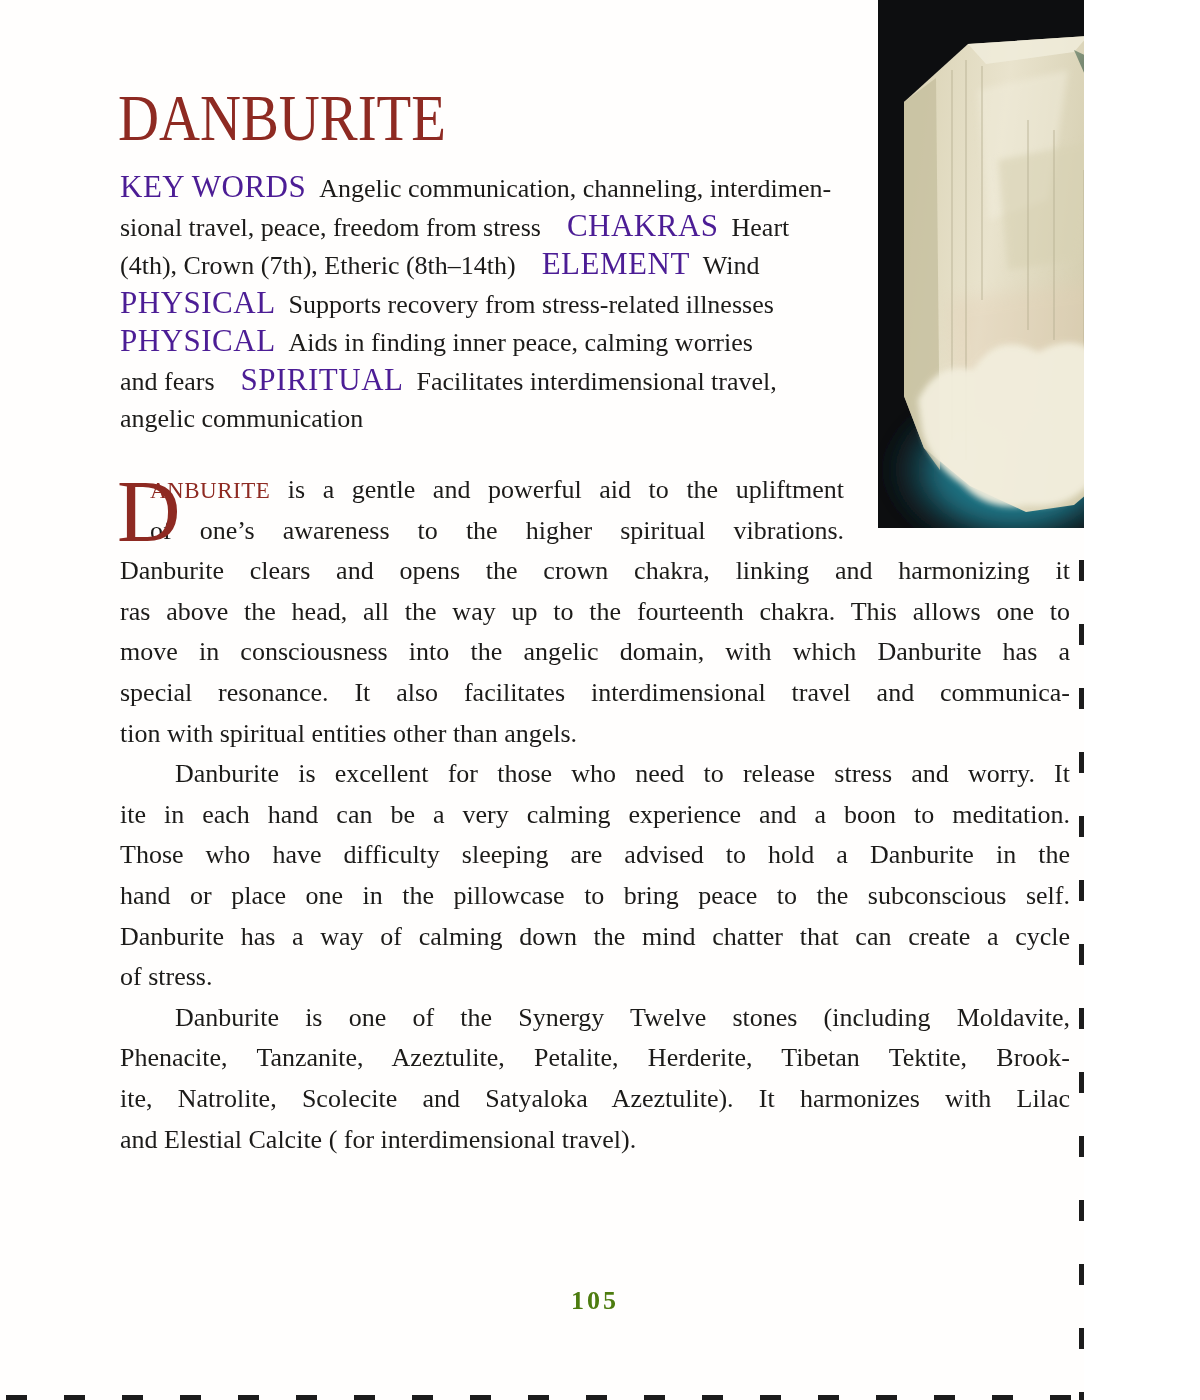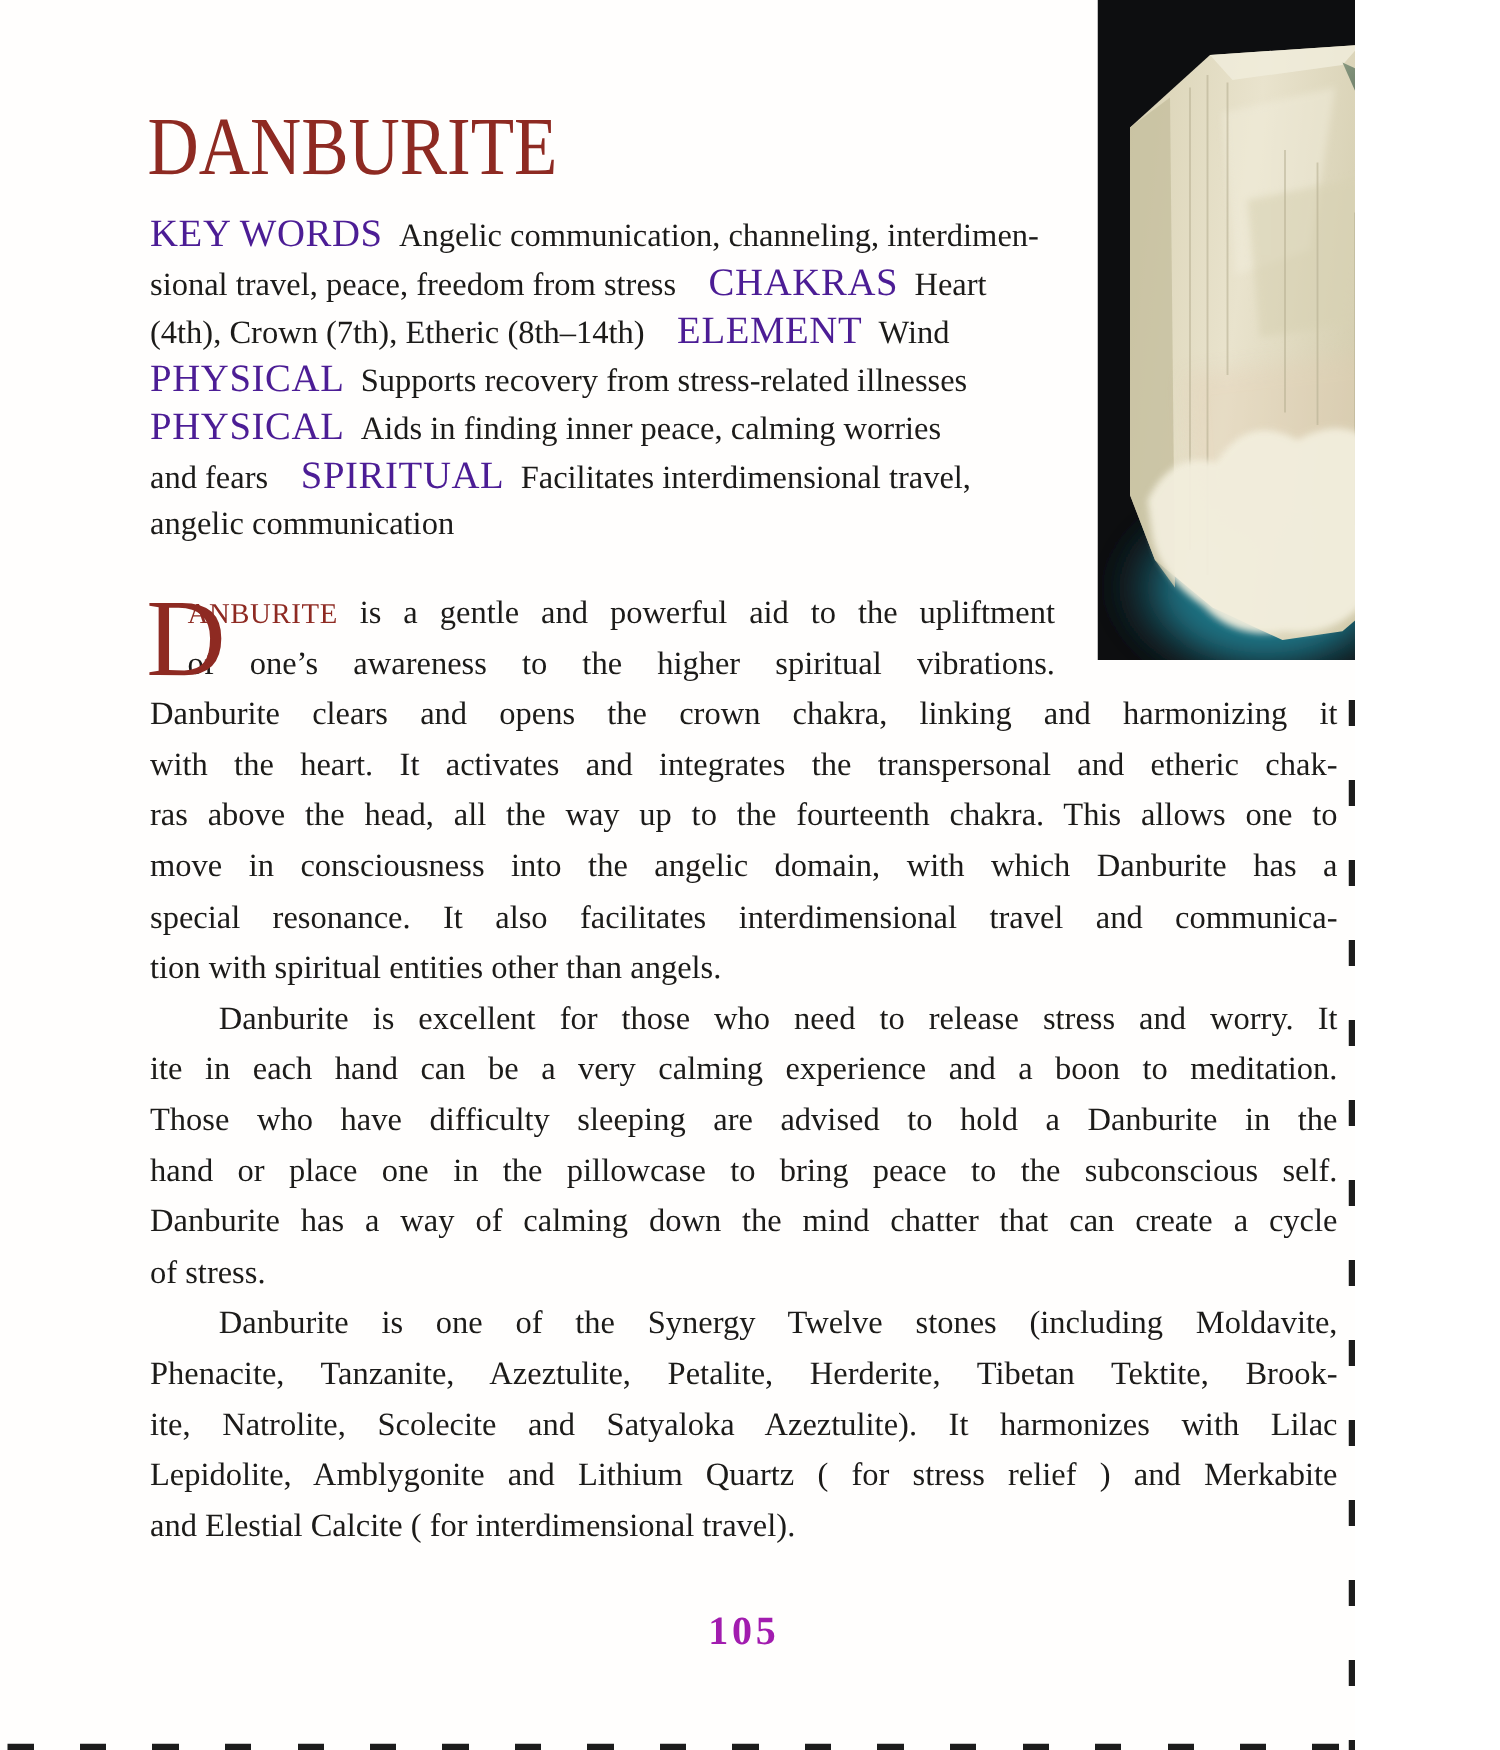--- a/index.html
+++ b/index.html
@@ -29,21 +29,21 @@
     font-size:26px; height:40.6px; line-height:40.6px; overflow:hidden;
     text-align:justify; text-align-last:justify;
   }
   .bline.dc { margin-left:30px; }
   .bline.short { margin-right:226px; }
   .bline.indent { text-indent:55px; }
   .bline.noj { text-align-last:left; }
   .redcaps { color:#8e2a22; font-size:23px; letter-spacing:0.5px; }
   .pagenum {
     position:absolute; left:120px; top:1286px; width:950px; text-align:center;
-    font-size:32px; font-weight:bold; letter-spacing:3px; color:#a21caf;
+    font-size:26px; font-weight:bold; letter-spacing:3px; color:#4d7c0f;
   }
   .edge-right {
     position:absolute; right:0; top:560px; bottom:0; width:5px;
     background:repeating-linear-gradient(to bottom,#1c1c1c 0 21px,transparent 21px 64px);
   }
   .edge-bottom {
     position:absolute; left:6px; right:0; bottom:0; height:5px;
     background:repeating-linear-gradient(to right,#1c1c1c 0 21px,transparent 21px 58px);
   }
 </style>
@@ -112,35 +112,33 @@
       <div class="kw-line"><span class="kw-label">PHYSICAL</span><span>Aids in finding inner peace, calming worries</span></div>
       <div class="kw-line"><span>and fears</span><span class="kw-label">SPIRITUAL</span><span>Facilitates interdimensional travel,</span></div>
       <div class="kw-line"><span>angelic communication</span></div>
     </div>
 
   <div class="bodytext" id="bodytext">
     <span class="dropcap">D</span>
   <div class="bline dc short"><span class="redcaps">ANBURITE</span><span> is a gentle and powerful aid to the upliftment</span></div>
       <div class="bline dc short"><span>of one’s awareness to the higher spiritual vibrations.</span></div>
       <div class="bline"><span>Danburite clears and opens the crown chakra, linking and harmonizing it</span></div>
-      <div class="bline"><span>with the heart. It activates and integrates the transpersonal and etheric chak-</span></div>
       <div class="bline"><span>ras above the head, all the way up to the fourteenth chakra. This allows one to</span></div>
       <div class="bline"><span>move in consciousness into the angelic domain, with which Danburite has a</span></div>
       <div class="bline"><span>special resonance. It also facilitates interdimensional travel and communica-</span></div>
       <div class="bline noj"><span>tion with spiritual entities other than angels.</span></div>
       <div class="bline indent"><span>Danburite is excellent for those who need to release stress and worry. It</span></div>
       <div class="bline"><span>ite in each hand can be a very calming experience and a boon to meditation.</span></div>
       <div class="bline"><span>Those who have difficulty sleeping are advised to hold a Danburite in the</span></div>
       <div class="bline"><span>hand or place one in the pillowcase to bring peace to the subconscious self.</span></div>
       <div class="bline"><span>Danburite has a way of calming down the mind chatter that can create a cycle</span></div>
       <div class="bline noj"><span>of stress.</span></div>
       <div class="bline indent"><span>Danburite is one of the Synergy Twelve stones (including Moldavite,</span></div>
       <div class="bline"><span>Phenacite, Tanzanite, Azeztulite, Petalite, Herderite, Tibetan Tektite, Brook-</span></div>
       <div class="bline"><span>ite, Natrolite, Scolecite and Satyaloka Azeztulite). It harmonizes with Lilac</span></div>
-      <div class="bline"><span>Lepidolite, Amblygonite and Lithium Quartz ( for stress relief ) and Merkabite</span></div>
       <div class="bline noj"><span>and Elestial Calcite ( for interdimensional travel).</span></div>
     </div>
 
   <div class="pagenum">105</div>
 
   <div class="edge-right"></div>
   <div class="edge-bottom"></div>
 
 </div>
 

